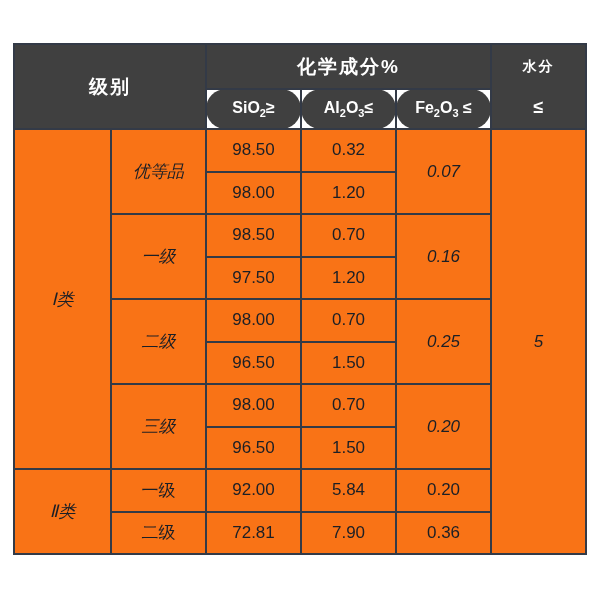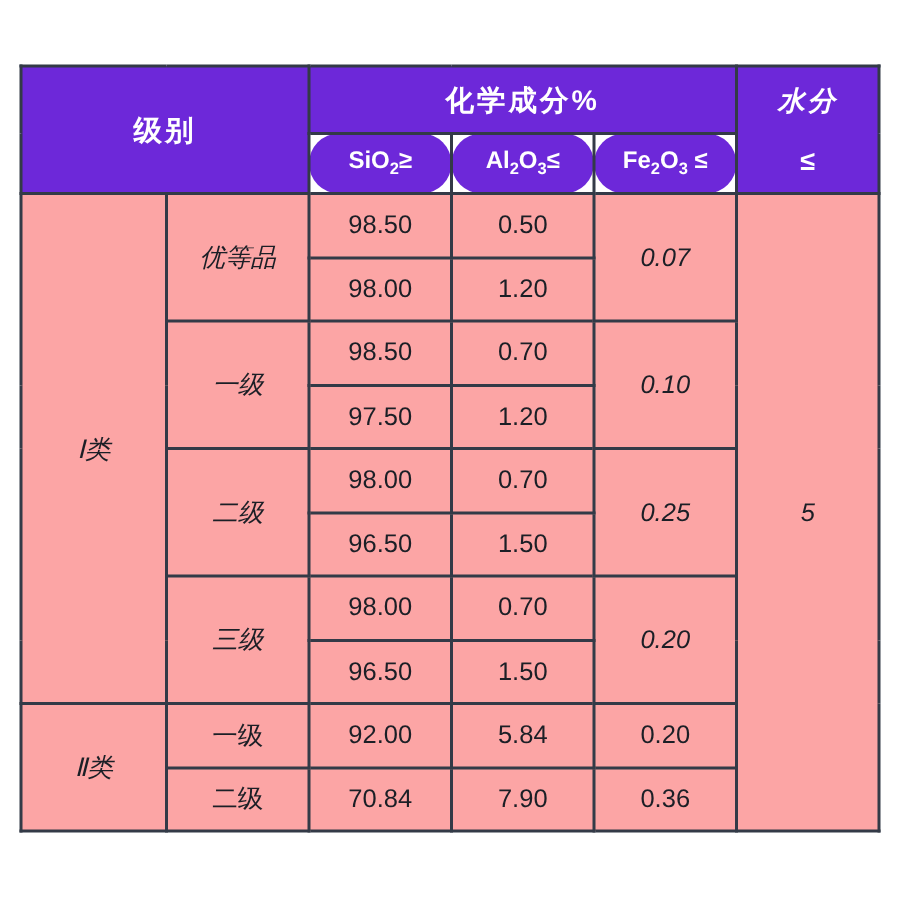--- a/index.html
+++ b/index.html
@@ -19,40 +19,40 @@
     height: 510px;
     border-collapse: collapse;
     table-layout: fixed;
   }
   table.spec th, table.spec td {
     border: 2px solid #333a47;
     padding: 0;
     text-align: center;
   }
   table.spec th {
-    background: #6d28d9;
+    background: #404040;
     color: #ffffff;
     font-weight: bold;
   }
   table.spec td {
-    background: #fca5a5;
+    background: #f97316;
     color: #1b1f26;
     font-size: 17px;
     vertical-align: middle;
   }
   tr.hdr-row-1 { height: 45px; }
   tr.hdr-row-2 { height: 40px; }
   tbody tr { height: 42.5px; }
   .hdr-big { font-size: 19px; letter-spacing: 2px; }
   .hdr-formula { font-size: 16px; border-radius: 20px; }
   .hdr-formula sub { font-size: 11px; }
   .moisture-hdr { vertical-align: top; }
   .moisture-hdr .line1 {
     height: 44px; display: flex; align-items: center; justify-content: center;
-    font-size: 18px; letter-spacing: 2px; font-style: italic;
+    font-size: 14px; letter-spacing: 2px;
   }
   .moisture-hdr .line2 {
     height: 37px; display: flex; align-items: center; justify-content: center;
     font-size: 18px;
   }
   td.span-top {
     vertical-align: top;
     padding-top: 10px;
     font-style: italic;
   }
@@ -83,33 +83,33 @@
         <th class="hdr-formula"><span>SiO</span><sub>2</sub><span>≥</span></th>
         <th class="hdr-formula"><span>Al</span><sub>2</sub><span>O</span><sub>3</sub><span>≤</span></th>
         <th class="hdr-formula"><span>Fe</span><sub>2</sub><span>O</span><sub>3</sub><span> ≤</span></th>
       </tr>
     </thead>
     <tbody>
       <tr>
         <td rowspan="8" class="span-top">Ⅰ类</td>
         <td rowspan="2" class="span-top">优等品</td>
         <td>98.50</td>
-        <td>0.50</td>
+        <td>0.32</td>
         <td rowspan="2" class="span-top">0.07</td>
         <td rowspan="10" class="span-top">5</td>
       </tr>
       <tr>
         <td>98.00</td>
         <td>1.20</td>
       </tr>
       <tr>
         <td rowspan="2" class="span-top">一级</td>
         <td>98.50</td>
         <td>0.70</td>
-        <td rowspan="2" class="span-top">0.10</td>
+        <td rowspan="2" class="span-top">0.16</td>
       </tr>
       <tr>
         <td>97.50</td>
         <td>1.20</td>
       </tr>
       <tr>
         <td rowspan="2" class="span-top">二级</td>
         <td>98.00</td>
         <td>0.70</td>
         <td rowspan="2" class="span-top">0.25</td>
@@ -130,19 +130,19 @@
       </tr>
       <tr>
         <td rowspan="2" class="span-top">Ⅱ类</td>
         <td>一级</td>
         <td>92.00</td>
         <td>5.84</td>
         <td>0.20</td>
       </tr>
       <tr>
         <td>二级</td>
-        <td>70.84</td>
+        <td>72.81</td>
         <td>7.90</td>
         <td>0.36</td>
       </tr>
     </tbody>
   </table>
 </div>
 
 </body></html>

